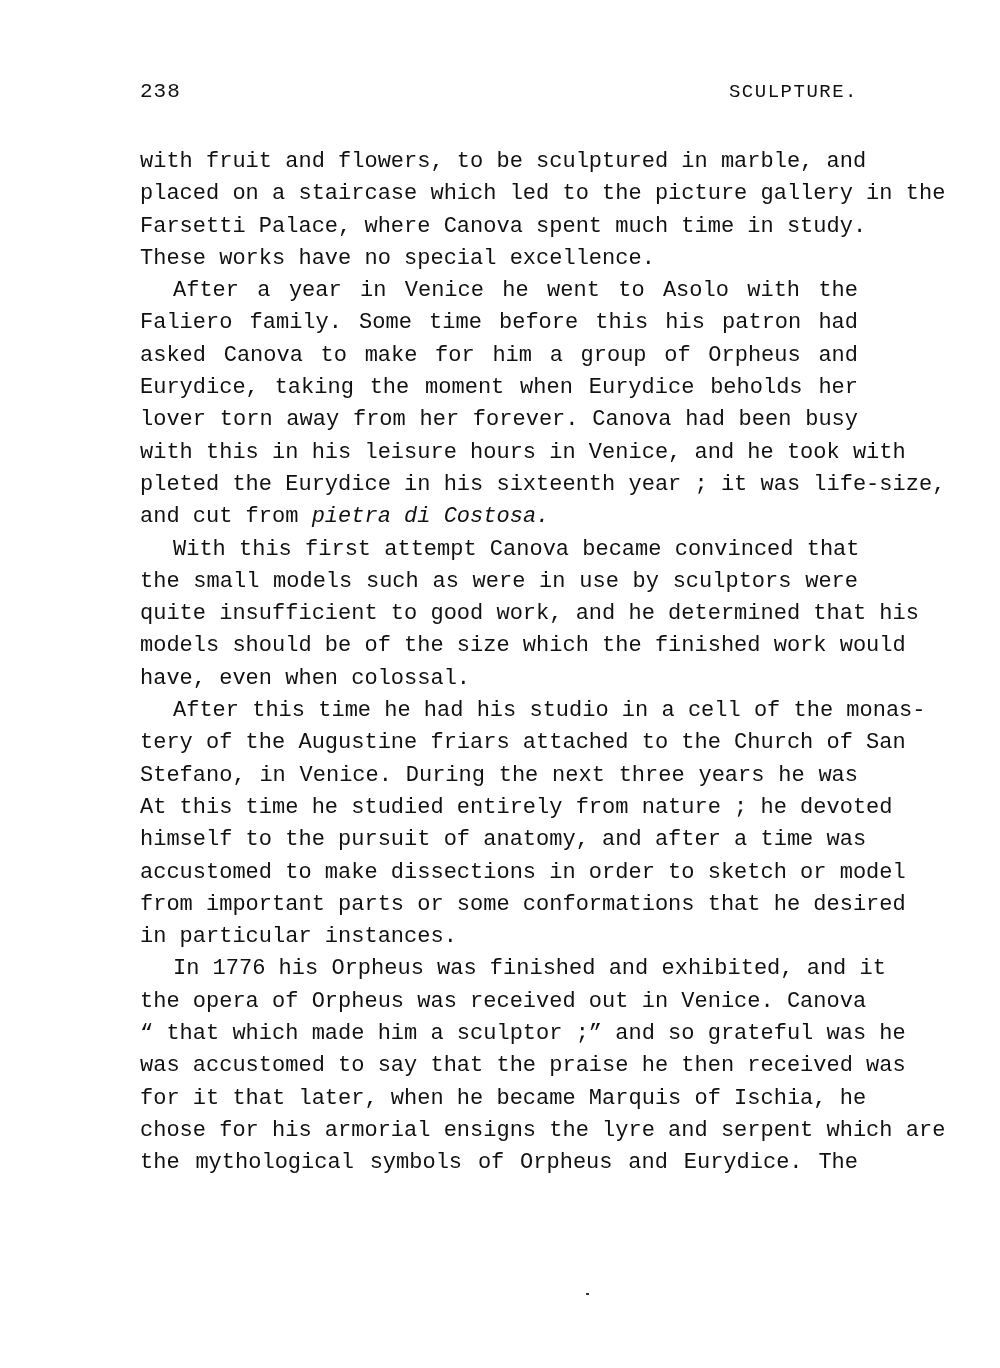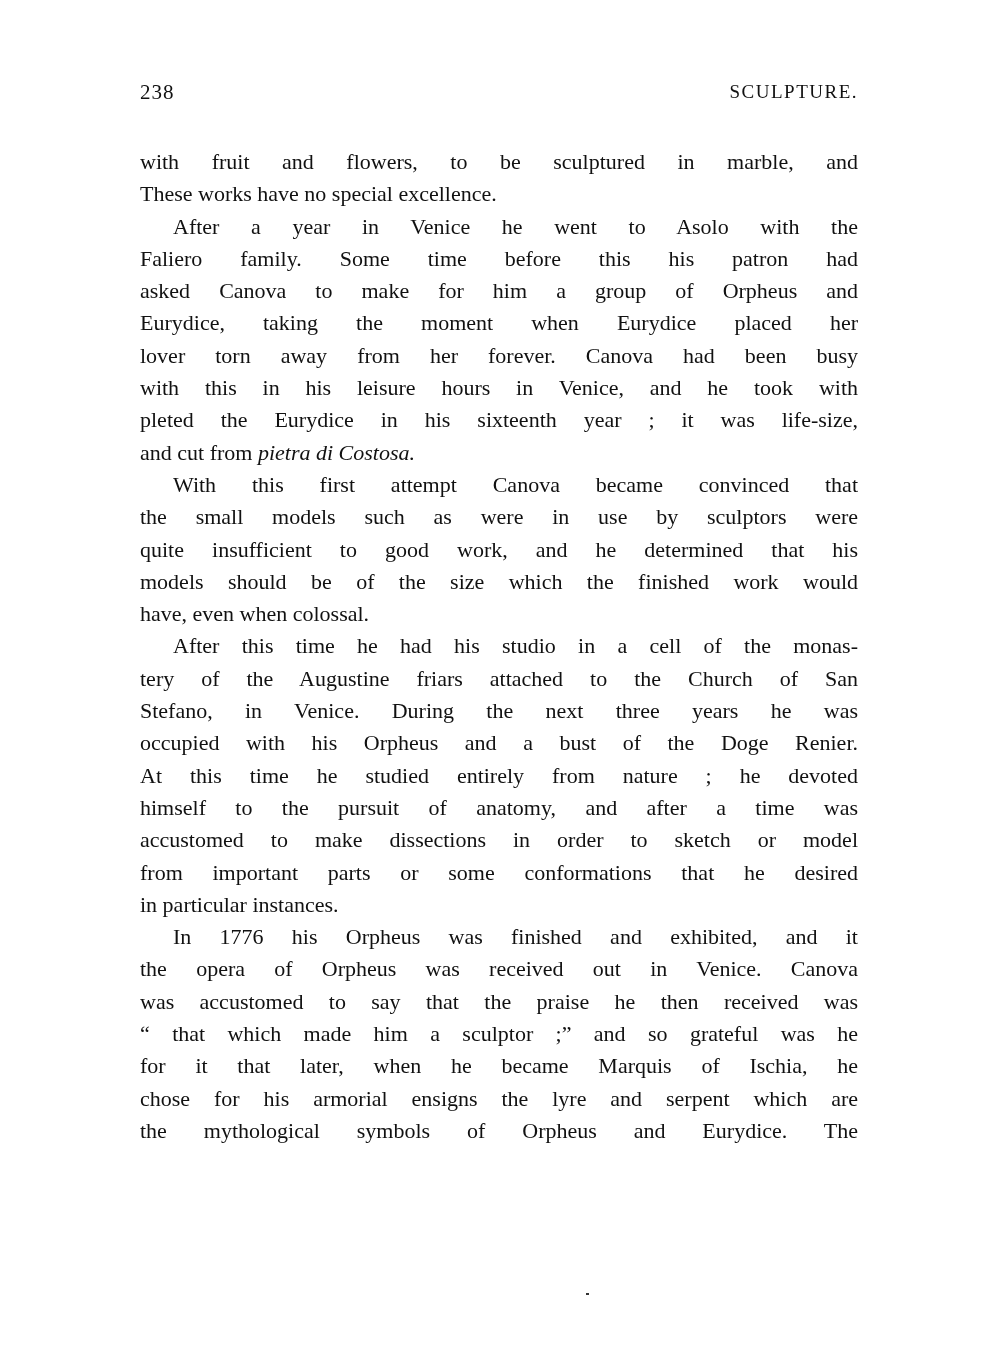--- a/index.html
+++ b/index.html
@@ -13,20 +13,21 @@
       position: relative;
       overflow: hidden;
       color: #111111;
       font-family: "Liberation Serif", "DejaVu Serif", serif;
     }
     .page {
       position: absolute;
       left: 140px;
       top: 76px;
       width: 718px;
+      font-family: Liberation Mono, monospace;
     }
     .running-head {
       position: relative;
       height: 32px;
       font-size: 21px;
       line-height: 32px;
     }
     .page-number {
       position: absolute;
       left: 0;
@@ -81,59 +82,60 @@
 <div class="page">
   <div class="running-head">
     <span class="page-number">238</span>
     <span class="head-title">SCULPTURE.</span>
   </div>
 
   <div class="body-text">
 
     <p class="para">
       <span class="line">with fruit and flowers, to be sculptured in marble, and</span>
+      <span class="line">placed on a staircase which led to the picture gallery in the</span>
+      <span class="line">Farsetti Palace, where Canova spent much time in study.</span>
       <span class="line last">These works have no special excellence.</span>
     </p>
 
     <p class="para">
       <span class="line" style="padding-left:33px;">After a year in Venice he went to Asolo with the</span>
       <span class="line">Faliero family.  Some time before this his patron had</span>
       <span class="line">asked Canova to make for him a group of Orpheus and</span>
-      <span class="line">Eurydice, taking the moment when Eurydice placed her</span>
+      <span class="line">Eurydice, taking the moment when Eurydice beholds her</span>
       <span class="line">lover torn away from her forever.  Canova had been busy</span>
       <span class="line">with this in his leisure hours in Venice, and he took with</span>
       <span class="line">pleted the Eurydice in his sixteenth year ; it was life-size,</span>
       <span class="line last"><span>and cut from </span><span class="italic">pietra di Costosa.</span></span>
     </p>
 
     <p class="para">
       <span class="line" style="padding-left:33px;">With this first attempt Canova became convinced that</span>
       <span class="line">the small models such as were in use by sculptors were</span>
       <span class="line">quite insufficient to good work, and he determined that his</span>
       <span class="line">models should be of the size which the finished work would</span>
       <span class="line last">have, even when colossal.</span>
     </p>
 
     <p class="para">
       <span class="line" style="padding-left:33px;">After this time he had his studio in a cell of the monas-</span>
       <span class="line">tery of the Augustine friars attached to the Church of San</span>
       <span class="line">Stefano, in Venice.  During the next three years he was</span>
-      <span class="line">occupied with his Orpheus and a bust of the Doge Renier.</span>
       <span class="line">At this time he studied entirely from nature ; he devoted</span>
       <span class="line">himself to the pursuit of anatomy, and after a time was</span>
       <span class="line">accustomed to make dissections in order to sketch or model</span>
       <span class="line">from important parts or some conformations that he desired</span>
       <span class="line last">in particular instances.</span>
     </p>
 
     <p class="para">
       <span class="line" style="padding-left:33px;">In 1776 his Orpheus was finished and exhibited, and it</span>
       <span class="line">the opera of Orpheus was received out in Venice.  Canova</span>
+      <span class="line">“ that which made him a sculptor ;” and so grateful was he</span>
       <span class="line">was accustomed to say that the praise he then received was</span>
-      <span class="line">“ that which made him a sculptor ;” and so grateful was he</span>
       <span class="line">for it that later, when he became Marquis of Ischia, he</span>
       <span class="line">chose for his armorial ensigns the lyre and serpent which are</span>
       <span class="line">the mythological symbols of Orpheus and Eurydice.  The</span>
     </p>
   </div>
 </div>
 
 <div class="stray-mark"></div>
 
 </body></html>

